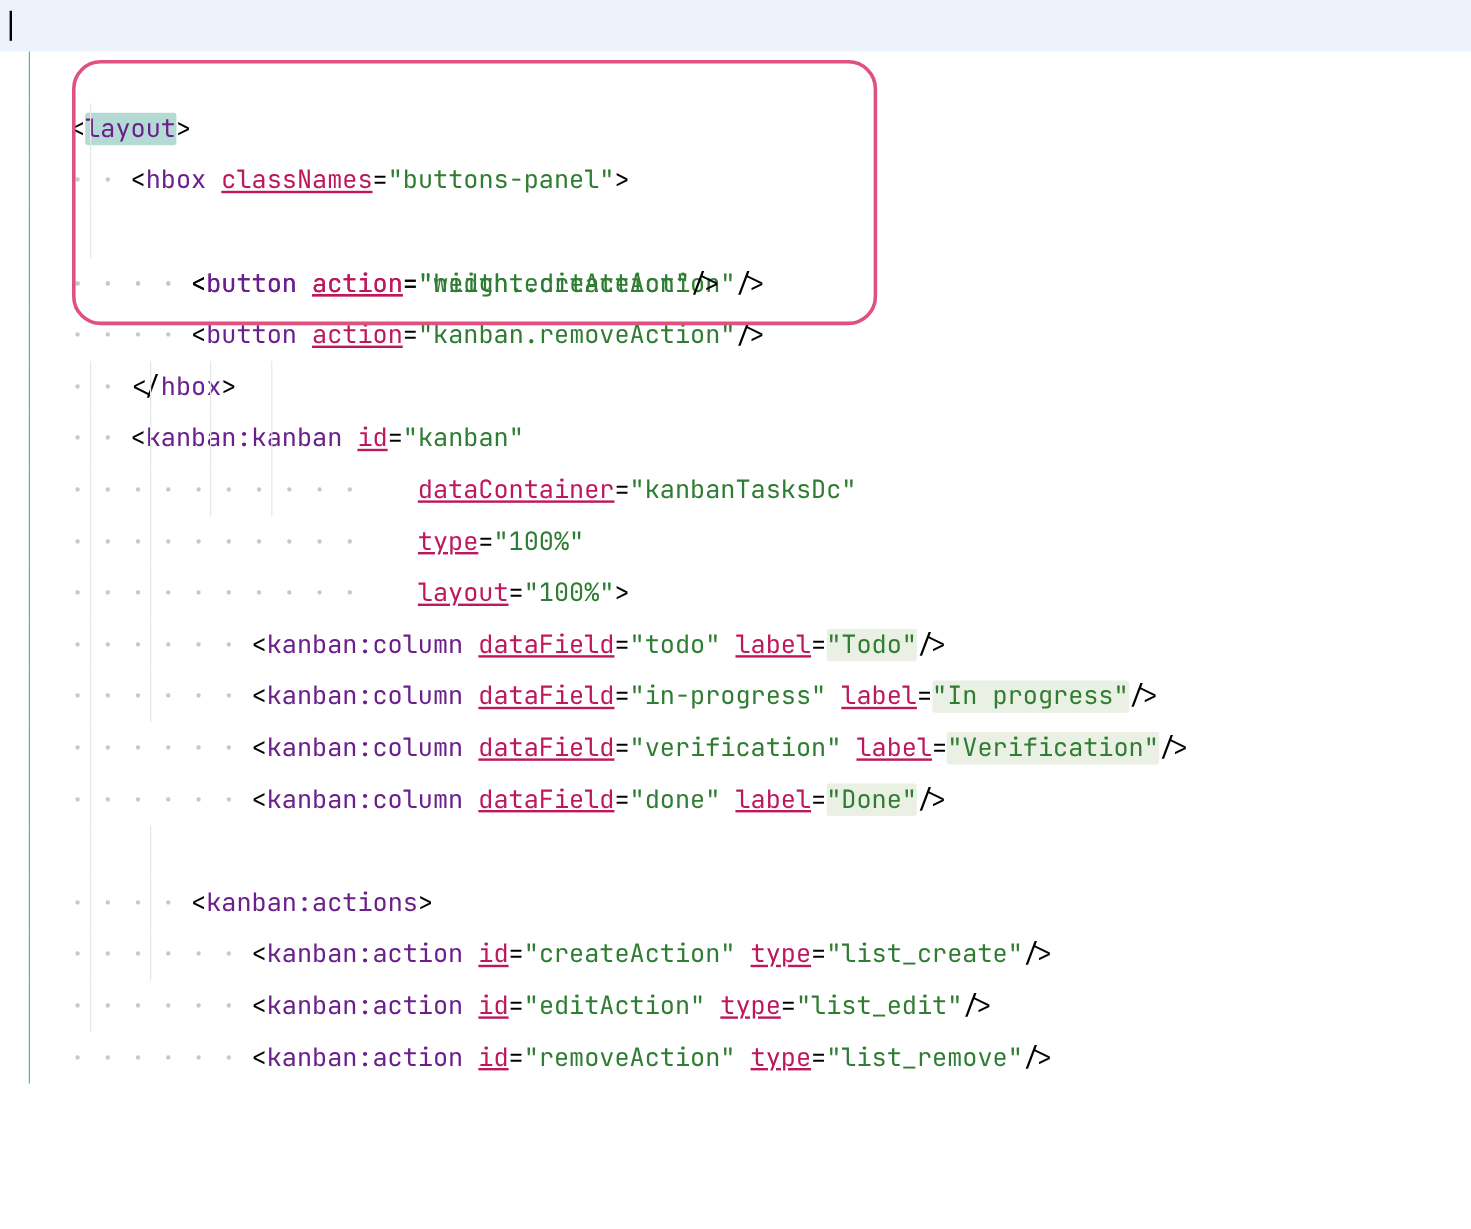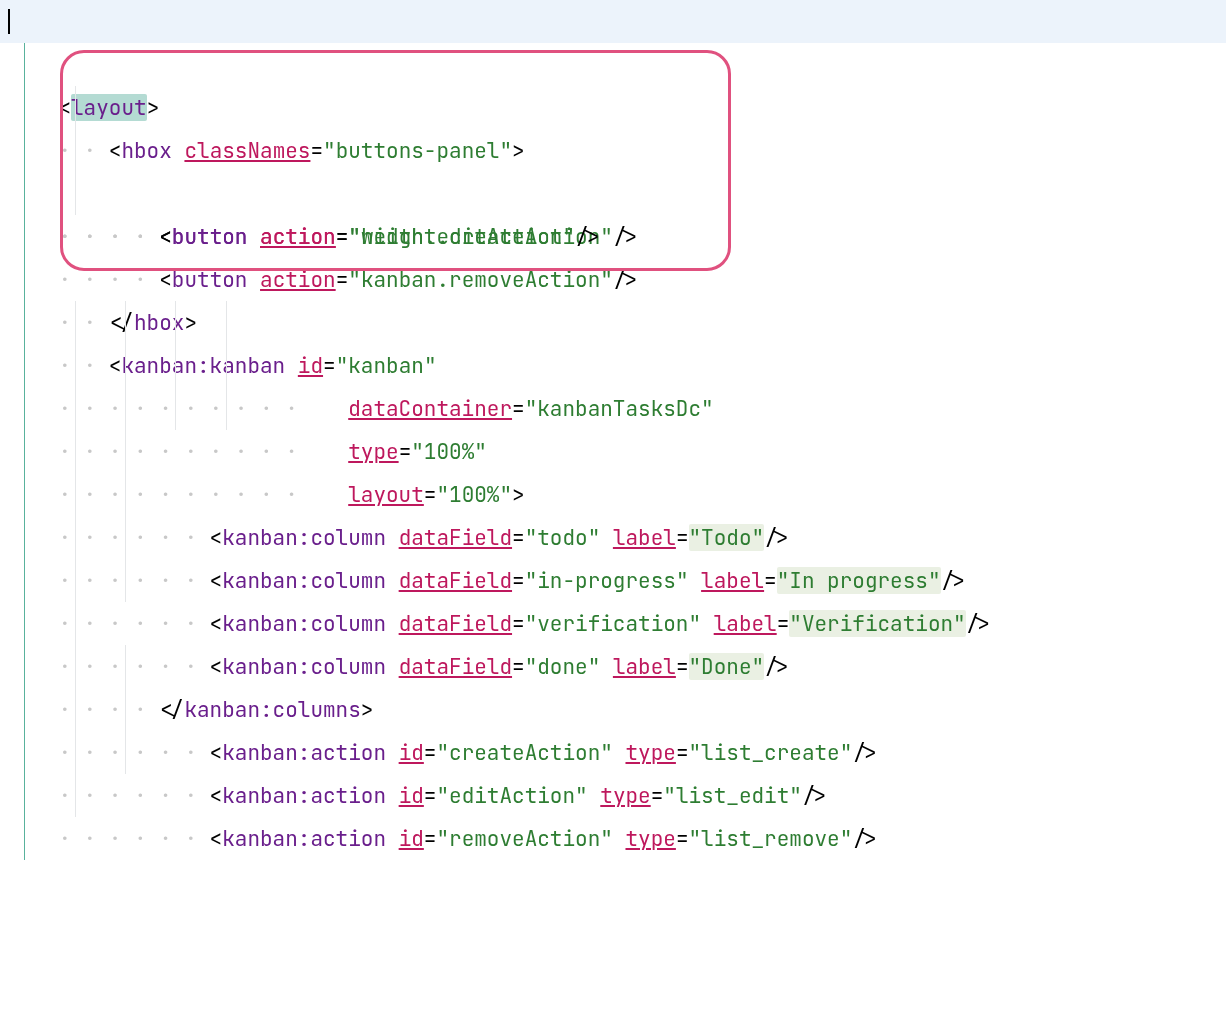--- a/index.html
+++ b/index.html
@@ -148,23 +148,26 @@
     <span class="code"><span class="ws">· · · · · · </span><span class="punc">&lt;</span><span class="tag">kanban:column</span><span class="ws"> </span><span class="attr">dataField</span><span class="punc">=</span><span class="str"><span>"</span><span>verification</span><span>"</span></span><span class="ws"> </span><span class="attr">label</span><span class="punc">=</span><span class="str hlstr"><span>"</span><span>Verification</span><span>"</span></span><span class="punc">/&gt;</span></span>
   </div>
 
   <div class="line">
     <span class="guide g1"></span><span class="guide g2"></span><span class="guide g3"></span>
     <span class="code"><span class="ws">· · · · · · </span><span class="punc">&lt;</span><span class="tag">kanban:column</span><span class="ws"> </span><span class="attr">dataField</span><span class="punc">=</span><span class="str"><span>"</span><span>done</span><span>"</span></span><span class="ws"> </span><span class="attr">label</span><span class="punc">=</span><span class="str hlstr"><span>"</span><span>Done</span><span>"</span></span><span class="punc">/&gt;</span></span>
   </div>
 
   <div class="line">
     <span class="guide g1"></span><span class="guide g2"></span>
-    <span class="code"><span class="ws">· · · · </span><span class="punc">&lt;/</span><span class="tag">kanban:columns</span><span class="punc">&gt;</span></span>
   </div>
 
+  <div class="line">
+    <span class="guide g1"></span><span class="guide g2"></span>
+    <span class="code"><span class="ws">· · · · </span><span class="punc">&lt;</span><span class="tag">kanban:actions</span><span class="punc">&gt;</span></span>
+  </div>
 
   <div class="line">
     <span class="guAn g1"></span><span class="guide g1"></span><span class="guide g2"></span><span class="guide g3"></span>
     <span class="code"><span class="ws">· · · · · · </span><span class="punc">&lt;</span><span class="tag">kanban:action</span><span class="ws"> </span><span class="attr">id</span><span class="punc">=</span><span class="str"><span>"</span><span>createAction</span><span>"</span></span><span class="ws"> </span><span class="attr">type</span><span class="punc">=</span><span class="str"><span>"</span><span>list_create</span><span>"</span></span><span class="punc">/&gt;</span></span>
   </div>
 
   <div class="line">
     <span class="guide g1"></span><span class="guide g2"></span><span class="guide g3"></span>
     <span class="code"><span class="ws">· · · · · · </span><span class="punc">&lt;</span><span class="tag">kanban:action</span><span class="ws"> </span><span class="attr">id</span><span class="punc">=</span><span class="str"><span>"</span><span>editAction</span><span>"</span></span><span class="ws"> </span><span class="attr">type</span><span class="punc">=</span><span class="str"><span>"</span><span>list_edit</span><span>"</span></span><span class="punc">/&gt;</span></span>
   </div>

